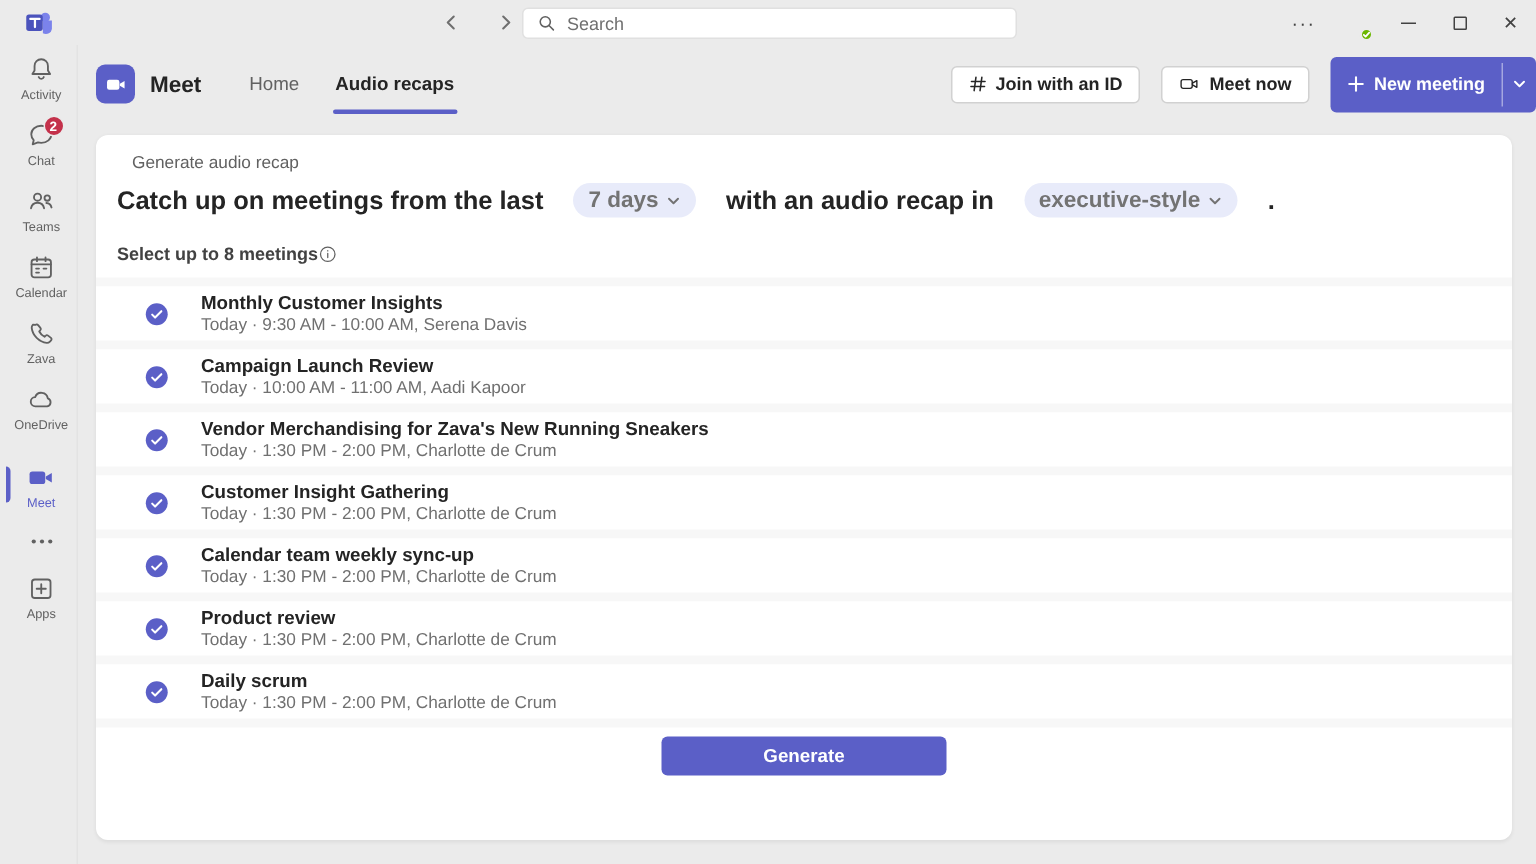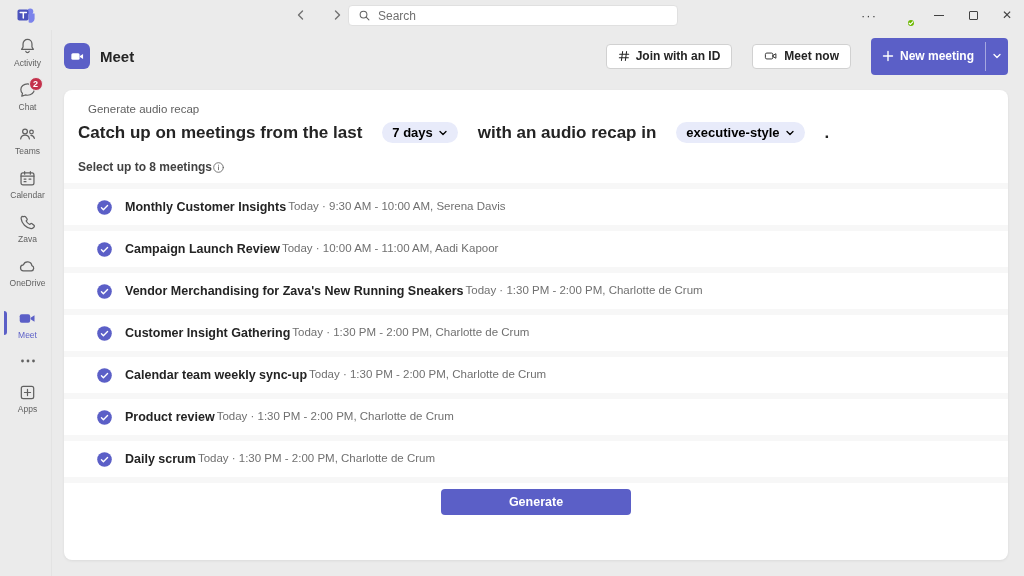--- a/index.html
+++ b/index.html
@@ -86,21 +86,21 @@
   .tabs { display:flex; margin-left:20px; height:52px; }
   .tab {
     position:relative; padding:0 12px; display:flex; align-items:center;
     font-size:12.5px; color:#616161; cursor:pointer;
   }
   .tab.active { color:#242424; font-weight:bold; }
   .tab.active::after {
     content:""; position:absolute; left:10px; right:10px; bottom:6px;
     height:3px; border-radius:2px; background:#5b5fc7;
   }
-  .header-actions { margin-left:auto; margin-right:16px; display:flex; gap:20px; align-items:center; }
+  .header-actions { margin-left:auto; display:flex; gap:14px; align-items:center; }
   .btn {
     height:25px; border-radius:4px; font-size:12px; font-weight:bold;
     display:flex; align-items:center; gap:6px; padding:0 11px; cursor:pointer;
     background:#ffffff; border:1px solid #d1d1d1; color:#242424;
   }
   .btn-primary-split {
     display:flex; align-items:stretch; height:37px; border-radius:4px; overflow:hidden;
     background:#5b5fc7; color:#ffffff; cursor:pointer;
   }
   .split-main { display:flex; align-items:center; gap:6px; padding:0 11px; font-size:12px; font-weight:bold; }
@@ -114,33 +114,33 @@
     box-shadow:0 1px 3px rgba(0,0,0,0.07);
     display:flex; flex-direction:column; overflow:hidden;
   }
   .eyebrow { margin:13px 0 0 24px; font-size:11.5px; color:#616161; }
   .headline {
     margin:7px 0 0 14px; font-size:17px; font-weight:bold; color:#242424;
     display:flex; align-items:center; gap:20px;
   }
   .pill {
     display:inline-flex; align-items:center; gap:5px;
-    background:#e8ebfa; color:#000000; border-radius:13px;
-    padding:3px 10px; font-size:13px; font-weight:bold; cursor:pointer;
+    background:#e8ebfa; color:#737373; border-radius:13px;
+    padding:3px 10px; font-size:15px; font-weight:bold; cursor:pointer;
   }
   .select-row {
     margin:17px 0 0 14px; display:flex; align-items:center; gap:0;
     font-size:12px; font-weight:bold; color:#424242;
   }
   .meeting-list { margin-top:9px; border-top:6px solid #f7f7f7; }
   .meeting-row {
     height:42px; border-bottom:6px solid #f7f7f7; background:#ffffff;
     display:flex; align-items:center; padding-left:32px; gap:12px; cursor:pointer;
   }
-  .m-text { display:flex; flex-direction:row; gap:2px; }
+  .m-text { display:flex; flex-direction:column; gap:2px;margin-left:9px; }
   .m-title { font-size:12.5px; font-weight:bold; color:#242424; }
   .m-details { font-size:11.5px; color:#707070; }
   .generate-wrap { margin-top:6px; display:flex; justify-content:center; }
   .btn-generate {
     width:190px; height:26px; background:#5b5fc7; color:#ffffff;
     border:none; border-radius:4px; font-family:"Liberation Sans", sans-serif;
     font-size:12.5px; font-weight:bold; cursor:pointer;
   }
 </style>
 </head>
@@ -292,20 +292,24 @@
 </div>
 
 <div class="appheader">
   <span class="app-icon">
     <svg width="15" height="15" viewBox="0 0 20 20" fill="#ffffff">
         <rect x="1.8" y="5.6" width="11" height="8.8" rx="2"></rect>
         <path d="M13.2 9.2 17.4 6.7v6.6l-4.2-2.5z"></path>
       </svg>
   </span>
   <span class="app-title">Meet</span>
+  <div class="tabs">
+    <div class="tab">Home</div>
+    <div class="tab active">Audio recaps</div>
+  </div>
   <div class="header-actions">
     <button class="btn">
       <span>
         <svg width="12" height="12" viewBox="0 0 14 14" fill="none" stroke="#242424" stroke-width="1.2" stroke-linecap="round">
             <path d="M5.4 1.8 4 12.2M10 1.8 8.6 12.2M1.9 5h10.6M1.5 9h10.6"></path>
           </svg>
       </span>
       <span>Join with an ID</span>
     </button>
     <button class="btn">

